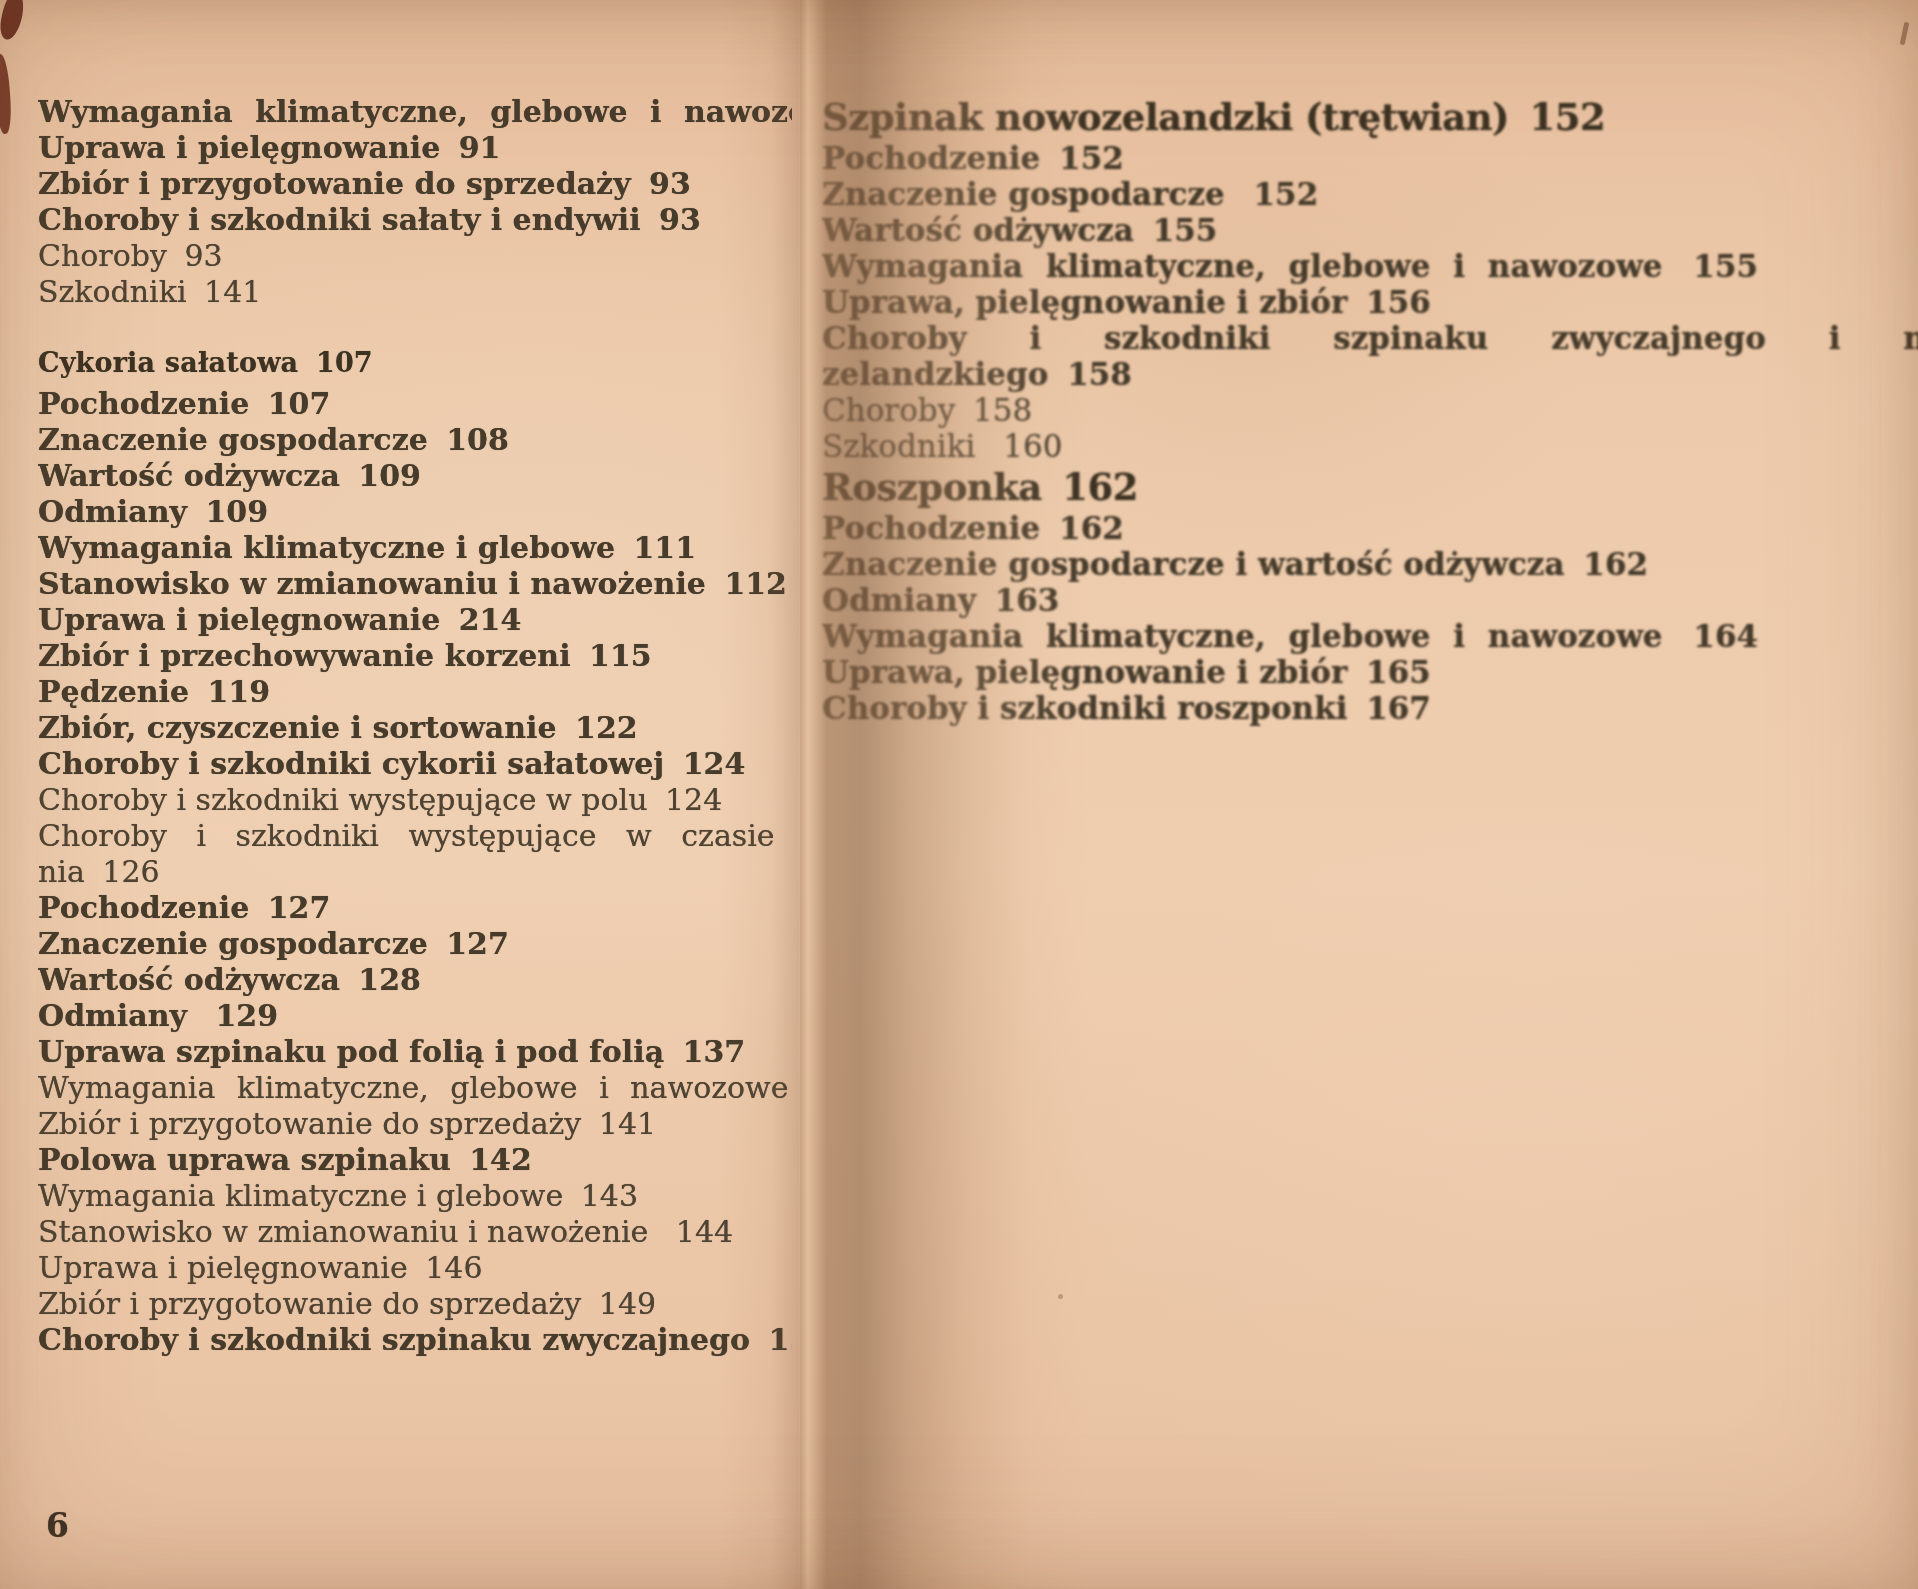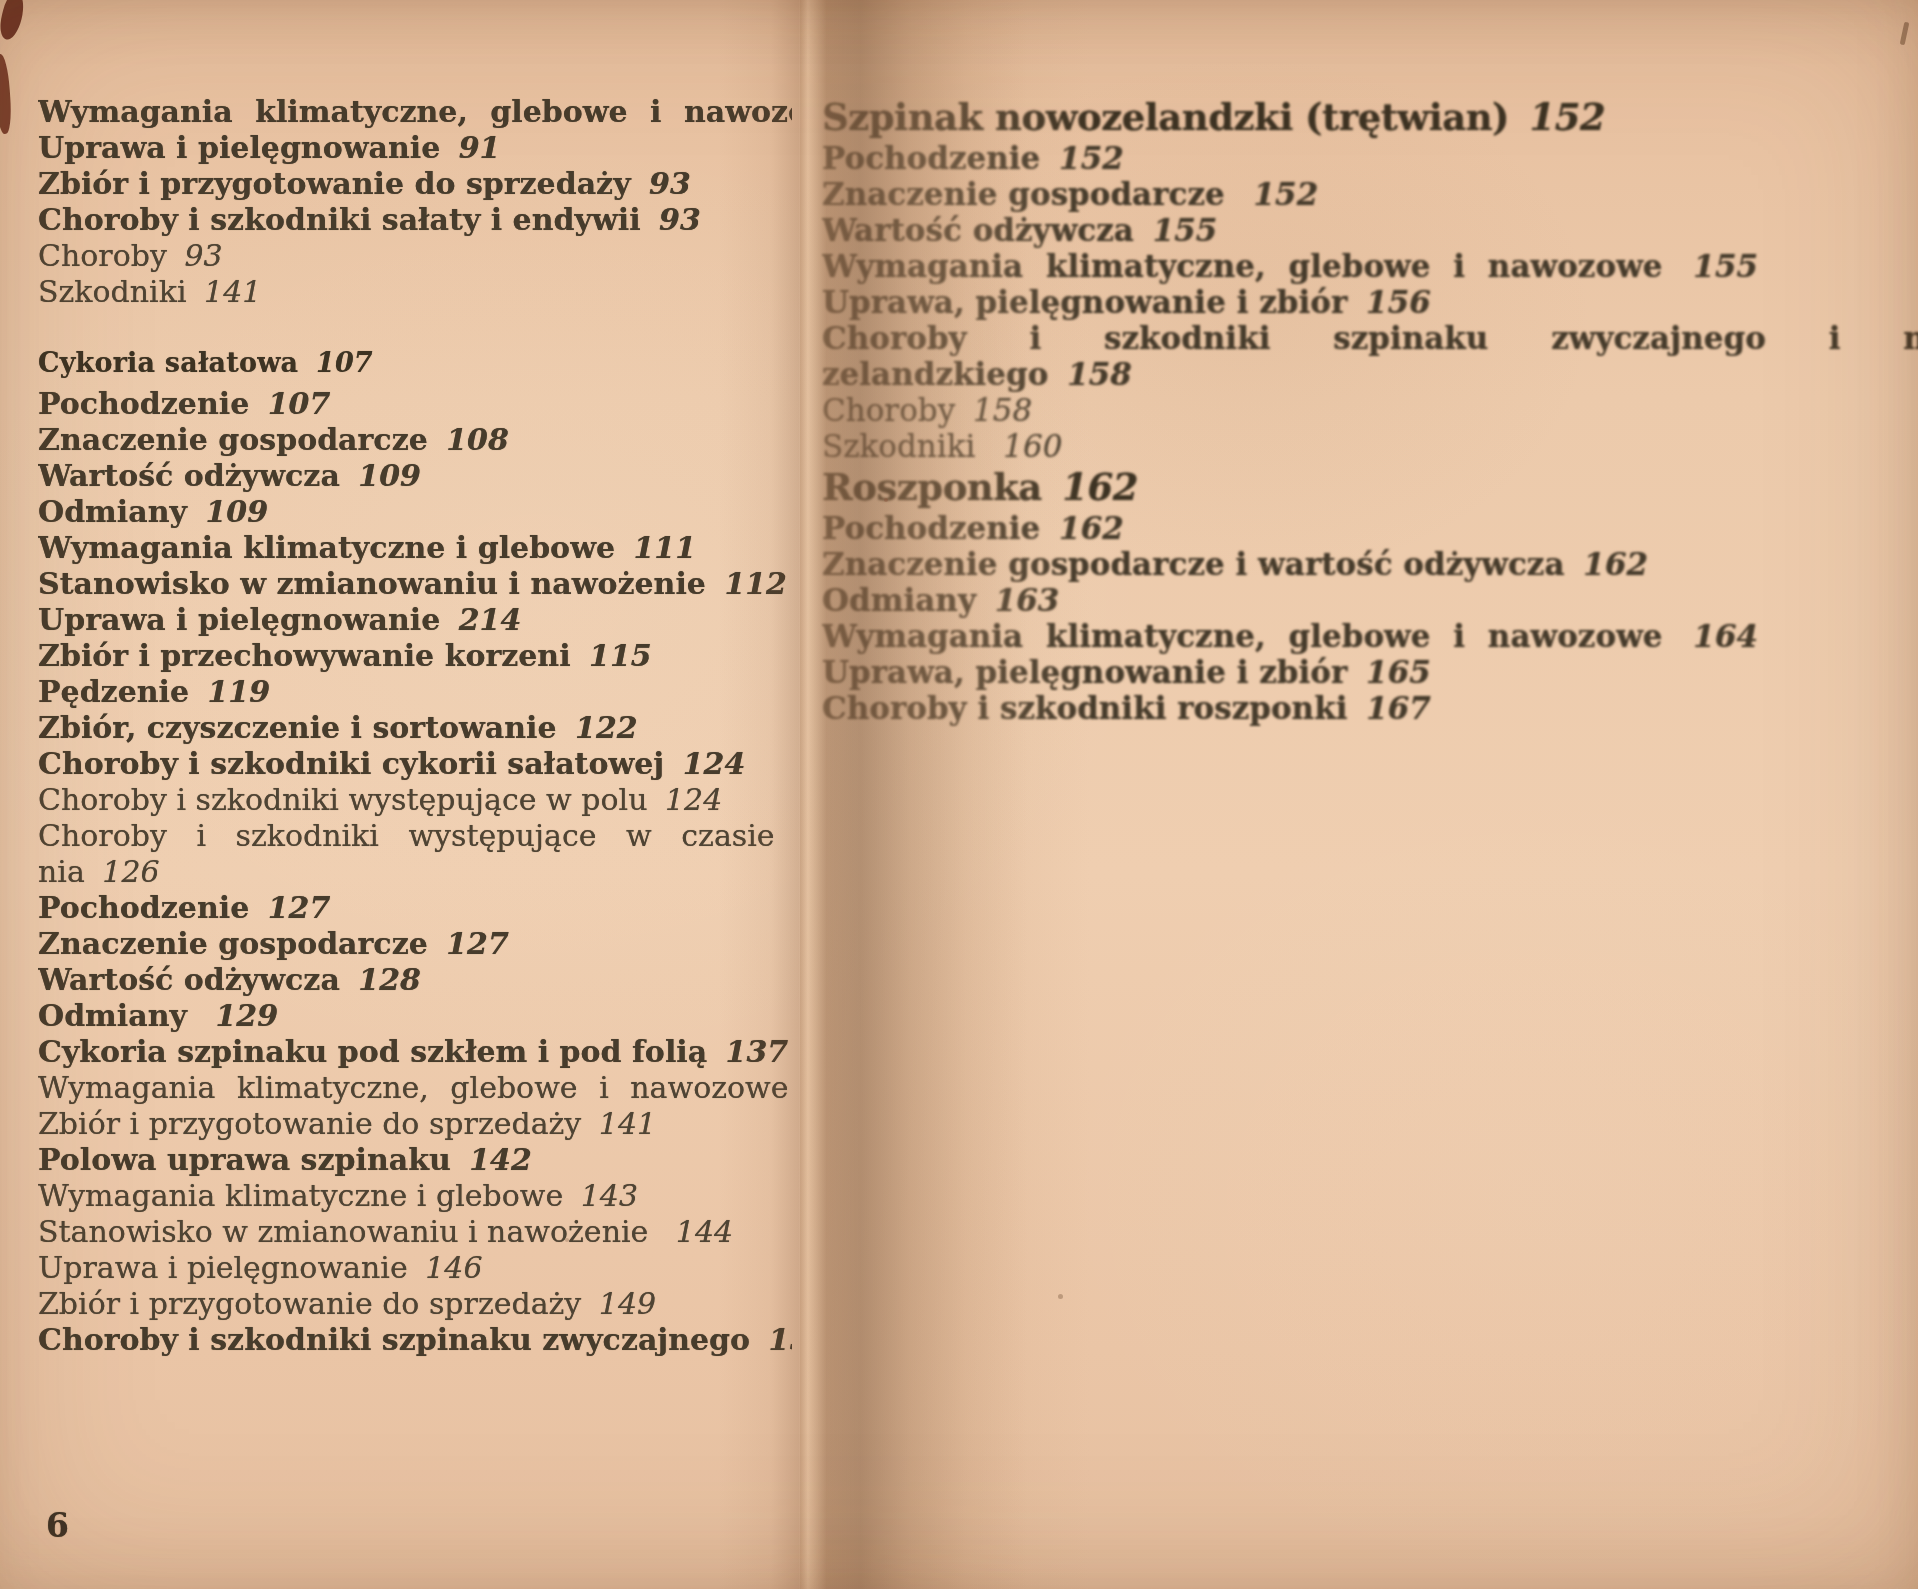--- a/index.html
+++ b/index.html
@@ -24,21 +24,21 @@
   .col-right .line { text-shadow:0 0 1.6px rgba(86,66,44,0.55); font-size:31px; }
 
   .line {
     white-space:nowrap; overflow:hidden;
     font-size:30px; line-height:36px; font-weight:bold; color:#473c2c;
   }
   .r { font-weight:normal; color:#50452f; color:#4f4434; }
   .h { font-size:27px; line-height:46px; letter-spacing:0.2px; color:#3d3323; }
   .col-right .h { font-size:37px; letter-spacing:-0.5px; }
   .gap { margin-top:30px; }
-  .p { margin-left:8px;font-style:italic; }
+  .p { margin-left:8px; }
   .p:empty { display:none; }
   .wide  { word-spacing:12px; }
   .xwide { word-spacing:20px; }
   .xxwide{ word-spacing:52px; }
   .psp .p { margin-left:18px; }
 
   .folio {
     position:absolute; left:46px; top:1506px;
     font-size:33px; font-weight:bold; color:#3e3326;
     filter:blur(0.4px); text-shadow:0 0 1px rgba(60,45,25,0.6);
@@ -185,21 +185,21 @@
       </div>
       <div class="line">
         <span class="t">Wartość odżywcza</span>
         <span class="p">128</span>
       </div>
       <div class="line psp">
         <span class="t">Odmiany</span>
         <span class="p">129</span>
       </div>
       <div class="line">
-        <span class="t">Cykoria szpinaku pod szkłem i pod folią</span>
+        <span class="t">Uprawa szpinaku pod folią i pod folią</span>
         <span class="p">137</span>
       </div>
       <div class="line r wide">
         <span class="t">Wymagania klimatyczne, glebowe i nawozowe</span>
         
       </div>
       <div class="line r">
         <span class="t">Zbiór i przygotowanie do sprzedaży</span>
         <span class="p">141</span>
       </div>

